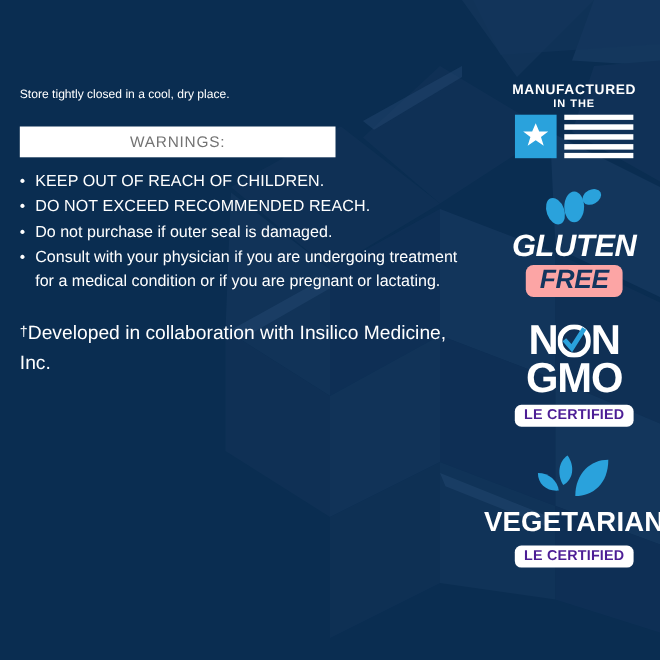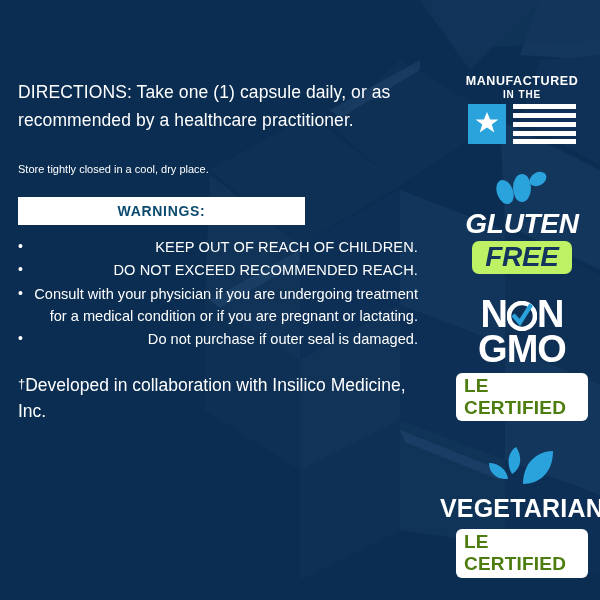--- a/index.html
+++ b/index.html
@@ -48,38 +48,37 @@
   .warnings-bar {
     background: #ffffff;
     height: 28px;
     width: 287px;
     display: flex;
     align-items: center;
     justify-content: center;
     margin: 0 0 11px 0;
   }
   .warnings-bar-text {
-    color: #0c4a6e;
+    color: #737373;
     font-size: 14px;
-    font-weight: bold;
+    font-weight: normal;
     letter-spacing: 0.7px;
   }
 
   .warning-list {
     list-style: none;
     margin: 0;
     padding: 0;
   }
   .warning-item {
     position: relative;
     padding-left: 14px;
     font-size: 14.6px;
     line-height: 1.52;
     margin-bottom: 1px;
-    text-align: right;
   }
   .warning-item::before {
     content: "\2022";
     position: absolute;
     left: 0;
     top: 0;
     font-size: 14px;
   }
   .warning-item.caps {
     letter-spacing: 0.1px;
@@ -144,27 +143,27 @@
   
   .badge-gluten { margin-bottom: 22px; font-style: italic; }
   .grain-art { height: 40px; margin-bottom: 2px; }
   .gluten-word {
     font-size: 28px;
     font-weight: bold;
     letter-spacing: -0.3px;
     line-height: 1;
   }
   .pill-dark-on-white {
-    background: #bef264;
+    background: #fca5a5;
     color: #13355e;
     border-radius: 7px;
     font-weight: bold;
     padding: 1px 13px 2px 13px;
     margin-top: 3px;
-    font-size: 28px;
+    font-size: 24px;
     letter-spacing: -0.3px;
     line-height: 1.08;
   }
 
   
   .badge-nongmo { margin-bottom: 22px; }
   .nongmo-top {
     display: flex;
     align-items: center;
     justify-content: center;
@@ -181,23 +180,23 @@
     margin-top: -2px;
   }
   .o-check {
     position: relative;
     display: inline-block;
     width: 30px;
     height: 30px;
   }
   .le-pill {
     background: #ffffff;
-    color: #4d7c0f;
+    color: #4c1d95;
     border-radius: 6px;
-    font-size: 19px;
+    font-size: 13px;
     font-weight: bold;
     letter-spacing: 0.2px;
     padding: 2px 8px 3px 8px;
     margin-top: 6px;
     line-height: 1.15;
   }
 
   
   .leaf-art { height: 48px; margin-bottom: 4px; }
   .veg-word {
@@ -237,33 +236,32 @@
     </g>
     <g opacity="0.38">
       <polygon points="330,110 420,60 420,70 340,118" fill="#2a4f78"></polygon>
       <polygon points="210,300 300,250 300,262 220,308" fill="#2a4f78"></polygon>
       <polygon points="400,430 500,470 500,480 405,442" fill="#2a4f78"></polygon>
     </g>
   </svg>
 
   <div class="text-column">
 
-    <p class="directions-block">DIRECTIONS: Take one (1) capsule daily, or as recommended by a healthcare practitioner.</p>
 
     <p class="storage-block">Store tightly closed in a cool, dry place.</p>
 
     <div class="warnings-bar">
       <span class="warnings-bar-text">WARNINGS:</span>
     </div>
 
     <ul class="warning-list">
       <li class="warning-item caps">KEEP OUT OF REACH OF CHILDREN.</li>
       <li class="warning-item caps">DO NOT EXCEED RECOMMENDED REACH.</li>
+      <li class="warning-item">Do not purchase if outer seal is damaged.</li>
       <li class="warning-item">Consult with your physician if you are undergoing treatment for a medical condition or if you are pregnant or lactating.</li>
-      <li class="warning-item">Do not purchase if outer seal is damaged.</li>
     </ul>
 
     <p class="footnote"><span class="dagger">†</span><span>Developed in collaboration with Insilico Medicine, Inc.</span></p>
   </div>
 
   <div class="badge-column">
 
     <div class="badge badge-usa">
       <div class="usa-line1">MANUFACTURED</div>
       <div class="usa-line2">IN THE</div>

